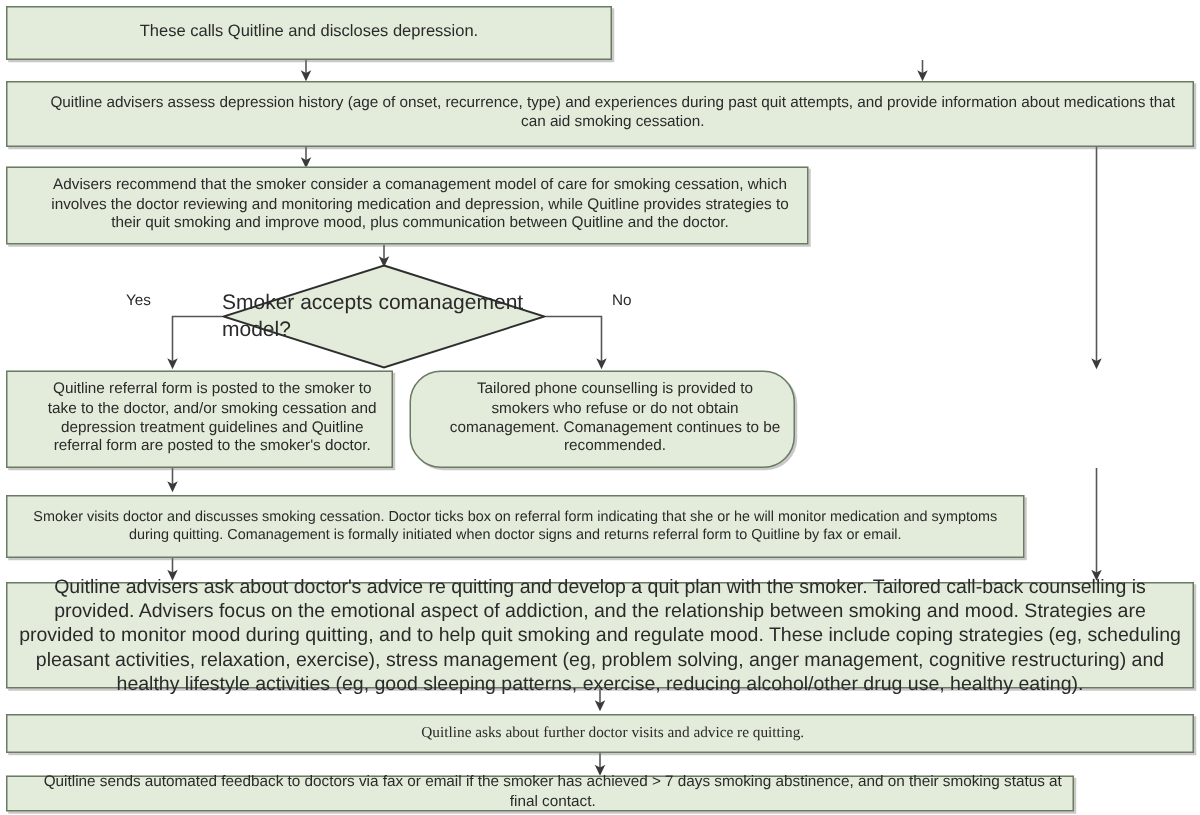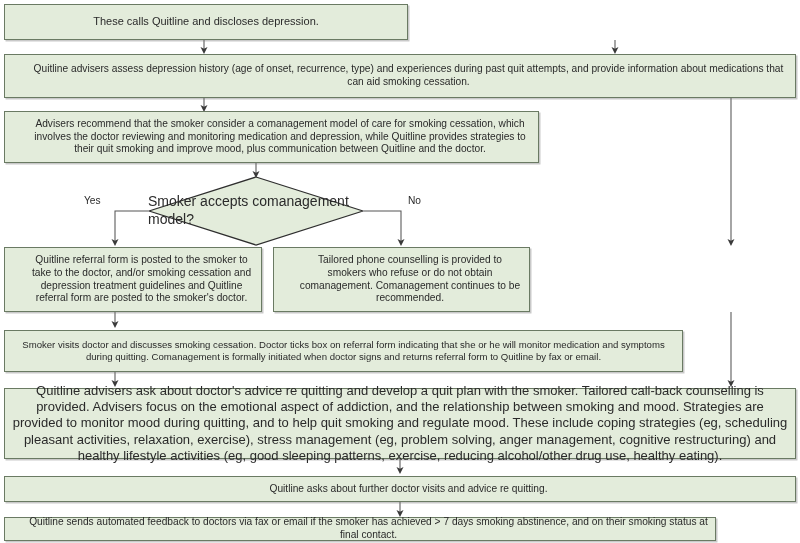--- a/index.html
+++ b/index.html
@@ -145,34 +145,34 @@
     <svg width="216" height="70" viewBox="0 0 216 70" xmlns="http://www.w3.org/2000/svg">
       <polygon points="108,1 215,35 108,69 1,35" fill="#e3ecdb" stroke="#2e2e2e" stroke-width="1.3"></polygon>
     </svg>
     <div class="diamond-label">Smoker accepts comanagement model?</div>
   </div>
 
   <div class="node fs-10" style="left:4px; top:247px; width:258px; height:65px;">
     <span class="txt">Quitline referral form is posted to the smoker to take to the doctor, and/or smoking cessation and depression treatment guidelines and Quitline referral form are posted to the smoker's doctor.</span>
   </div>
 
-  <div class="node fs-10" style="left:273px; top:247px; width:257px; height:65px;">
+  <div class="node fs-10" style="left:273px; top:247px; width:257px; height:65px;border-radius:21px;">
     <span class="txt">Tailored phone counselling is provided to smokers who refuse or do not obtain comanagement. Comanagement continues to be recommended.</span>
   </div>
 
 
   <div class="node fs-95" style="left:4px; top:330px; width:679px; height:42px;justify-content:flex-end;">
     <span class="txt">Smoker visits doctor and discusses smoking cessation. Doctor ticks box on referral form indicating that she or he will monitor medication and symptoms during quitting. Comanagement is formally initiated when doctor signs and returns referral form to Quitline by fax or email.</span>
   </div>
 
   <div class="node fs-9" style="left:4px; top:388px; width:792px; height:71px;">
     <span class="txt">Quitline advisers ask about doctor's advice re quitting and develop a quit plan with the smoker. Tailored call-back counselling is provided. Advisers focus on the emotional aspect of addiction, and the relationship between smoking and mood. Strategies are provided to monitor mood during quitting, and to help quit smoking and regulate mood. These include coping strategies (eg, scheduling pleasant activities, relaxation, exercise), stress management (eg, problem solving, anger management, cognitive restructuring) and healthy lifestyle activities (eg, good sleeping patterns, exercise, reducing alcohol/other drug use, healthy eating).</span>
   </div>
 
-  <div class="node fs-10" style="left:4px; top:476px; width:792px; height:26px;">
+  <div class="node fs-10" style="left:4px; top:476px; width:792px; height:26px;font-family:Liberation Serif, serif;">
     <span class="txt">Quitline asks about further doctor visits and advice re quitting.</span>
   </div>
 
   <div class="node fs-10" style="left:4px; top:517px; width:712px; height:24px;">
     <span class="txt">Quitline sends automated feedback to doctors via fax or email if the smoker has achieved &gt; 7 days smoking abstinence, and on their smoking status at final contact.</span>
   </div>
 
 </div>
 
 </body></html>

